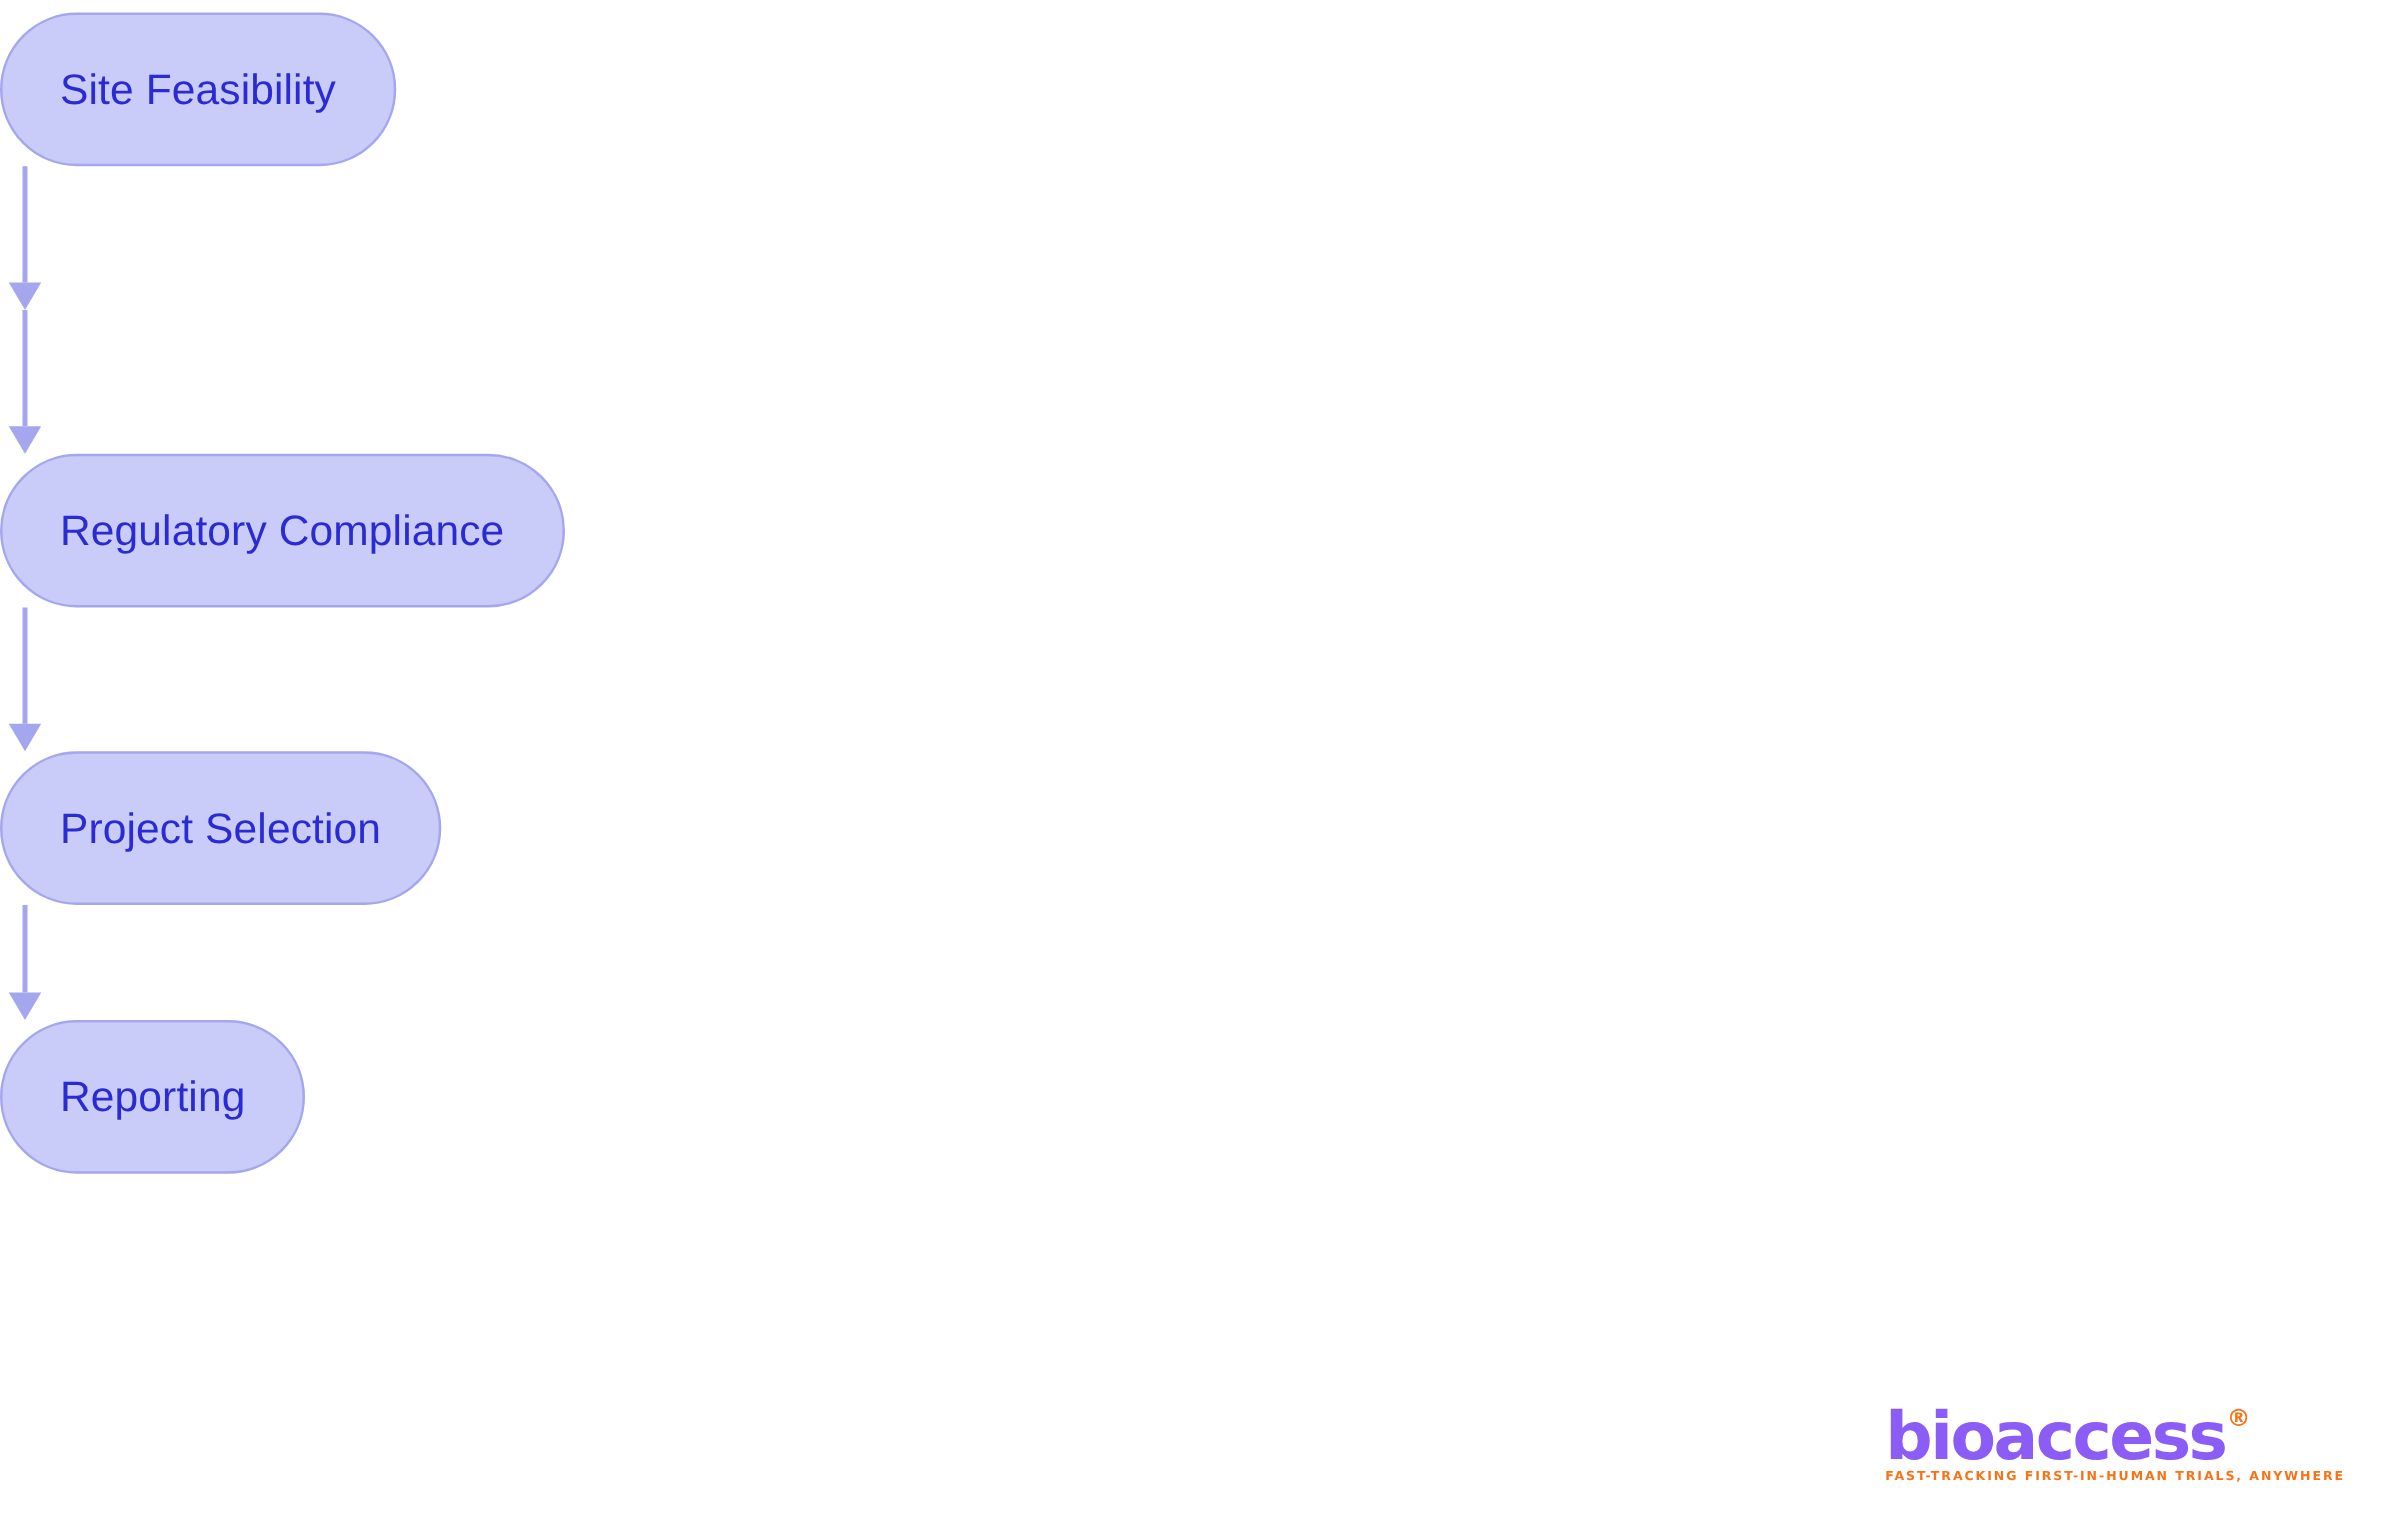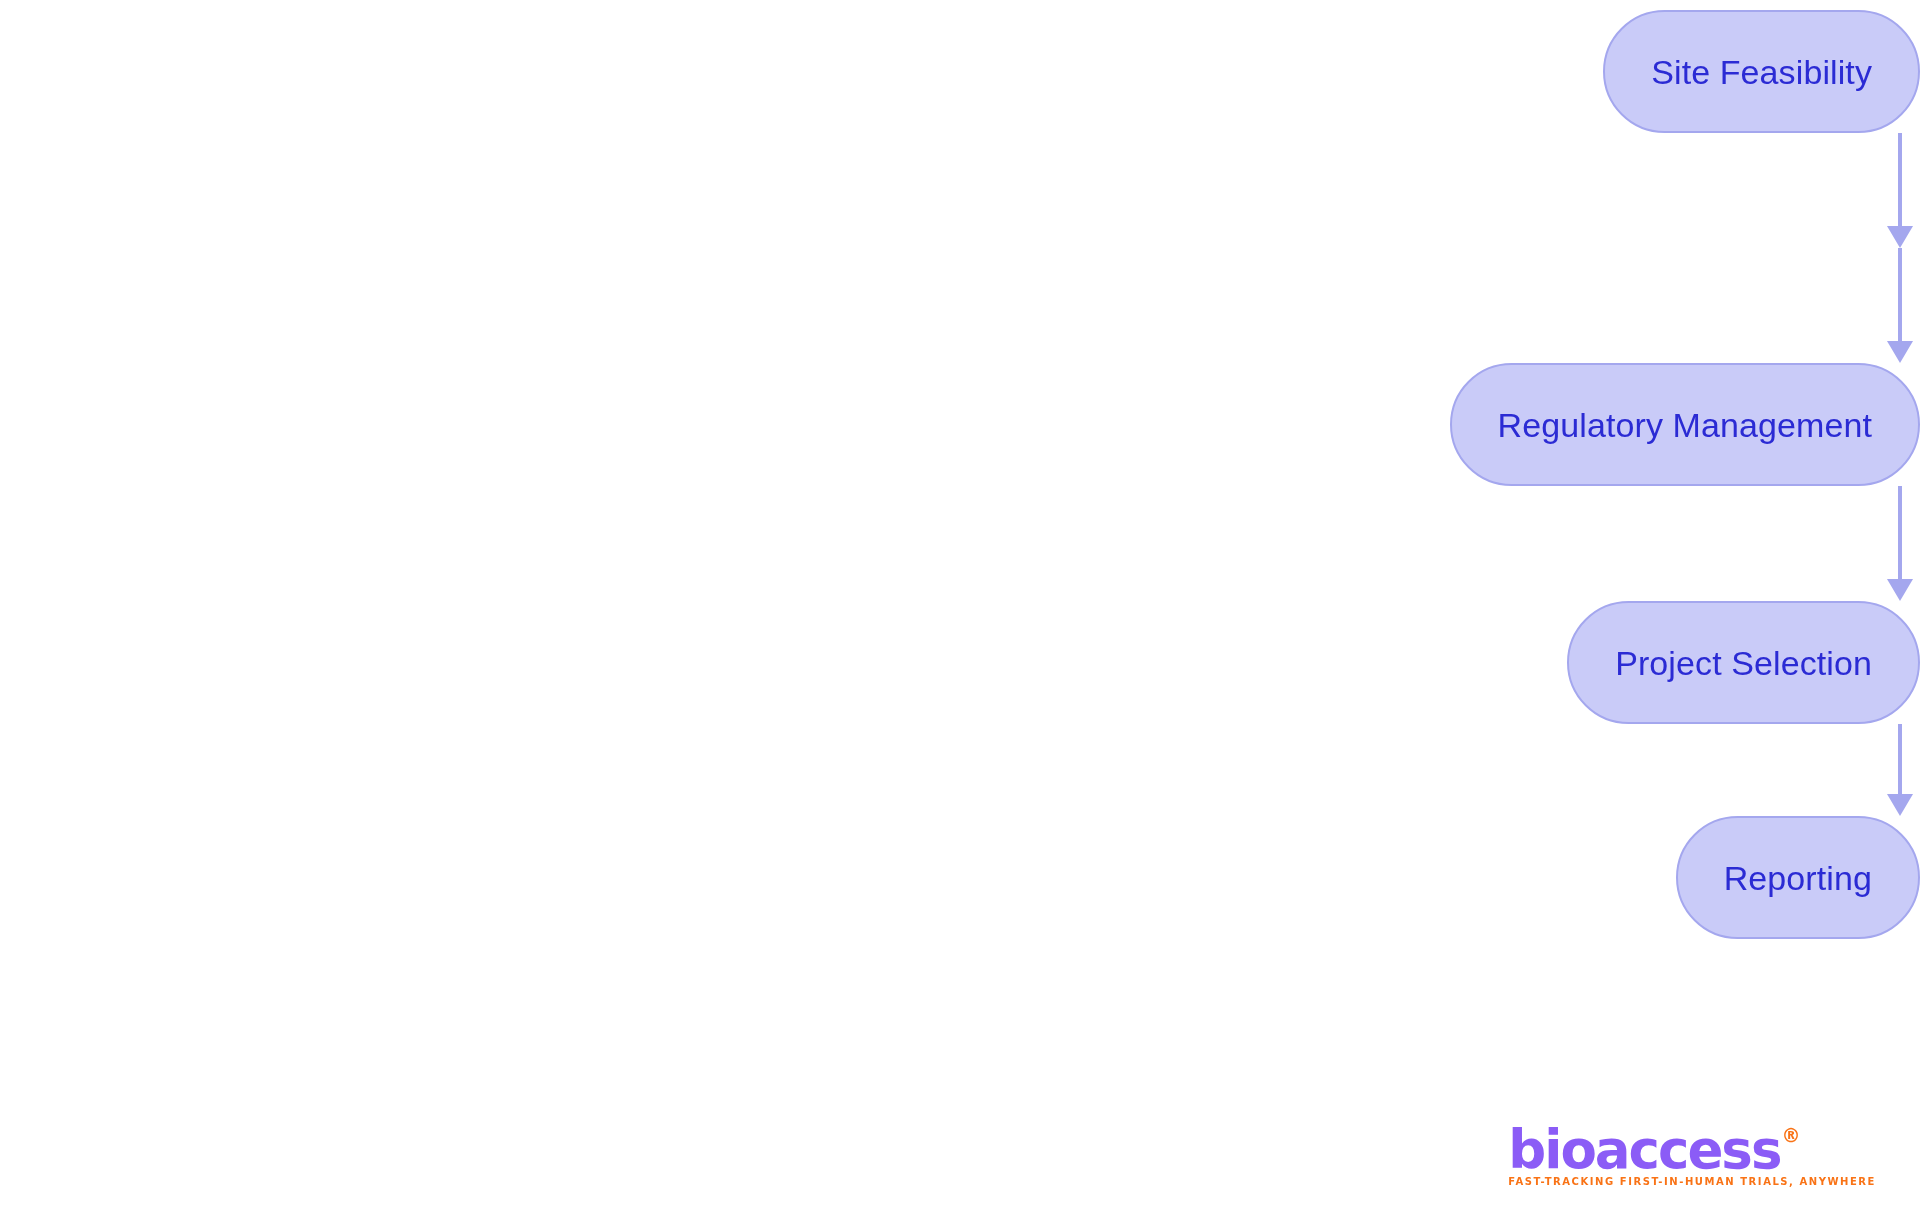--- a/index.html
+++ b/index.html
@@ -25,21 +25,21 @@
 
   
   .flow {
     position: absolute;
     left: 0;
     top: 0;
     width: 1920px;
     height: 1110px;
     display: flex;
     flex-direction: column;
-    align-items: flex-end;
+    align-items: flex-start;
   }
 
   
   .node {
     box-sizing: border-box;
     height: 123px;
     border-radius: 62px;
     background: #c9cbf8;
     border: 2px solid #a4a7ee;
     display: flex;
@@ -150,21 +150,21 @@
       <div class="head"></div>
     </div>
 
 
     <div class="connector c2">
       <div class="stem"></div>
       <div class="head"></div>
     </div>
 
     <div class="node n3">
-      <span class="node-label">Regulatory Management</span>
+      <span class="node-label">Regulatory Compliance</span>
     </div>
 
     <div class="connector c3">
       <div class="stem"></div>
       <div class="head"></div>
     </div>
 
     <div class="node n4">
       <span class="node-label">Project Selection</span>
     </div>

